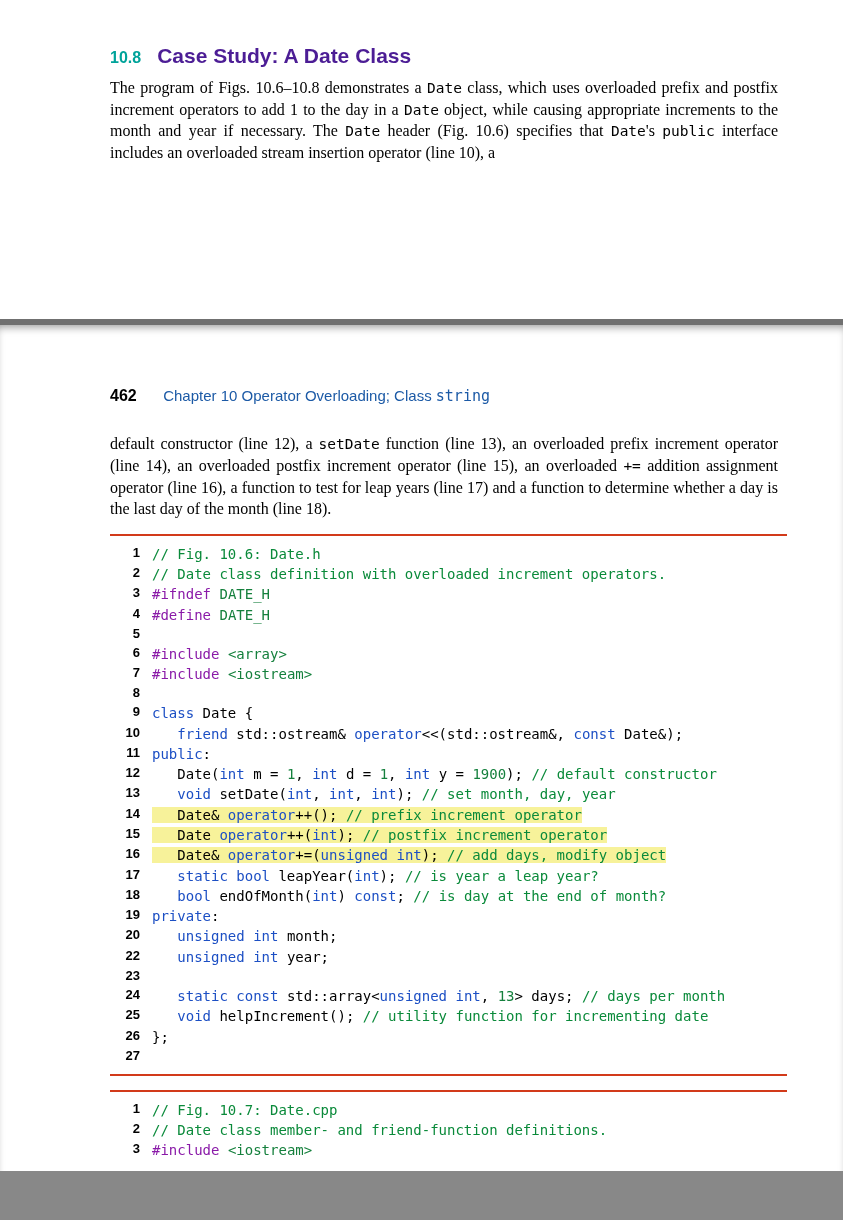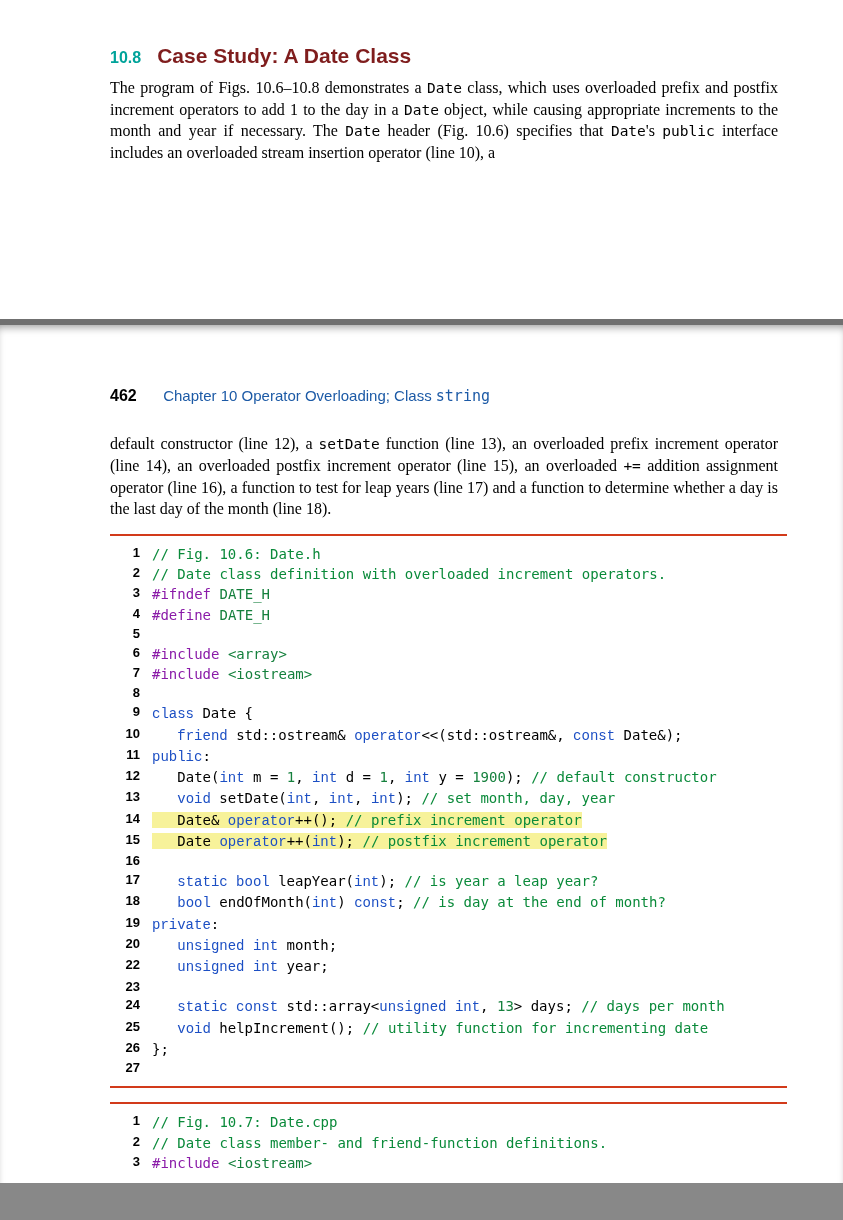--- a/index.html
+++ b/index.html
@@ -2,34 +2,34 @@
 <html><head>
 <meta charset="utf-8">
 <style>
   html,body{margin:0;padding:0;background:#888;}
   body{font-family:Georgia,'Times New Roman',serif;color:#000;}
   .sheet{background:#fff;margin:0 auto;width:843px;box-sizing:border-box;}
   .page{padding:34px 56px 10px 110px;}
   .page+.page{border-top:6px solid #707070;box-shadow:inset 0 6px 8px -4px rgba(0,0,0,.4);}
   .gap{height:140px;background:#fff;}
   .sec-num{font-family:Arial,Helvetica,sans-serif;font-weight:700;color:#00a39a;font-size:16px;margin-right:8px;}
-  .sec-title{font-family:Arial,Helvetica,sans-serif;font-weight:700;color:#7f1d1d;font-size:21px;}
+  .sec-title{font-family:Arial,Helvetica,sans-serif;font-weight:700;color:#4c1d95;font-size:21px;}
   h1.section{margin:0 0 6px 0;}
   p.body{font-size:16px;line-height:1.35;margin:0 9px 6px 0;text-align:justify;}
   .mono{font-family:'Lucida Console',Consolas,monospace;font-size:14.5px;}
   .header-line{margin:0 0 28px 0;font-family:Arial,Helvetica,sans-serif;}
   .pg-num{font-weight:700;font-size:16px;color:#000;}
   .chap{color:#1c5aa6;font-size:15px;margin-left:22px;}
   .chap .mono{font-size:15px;}
   .code-block{border-top:2.5px solid #d23a1a;border-bottom:2.5px solid #d23a1a;padding:8px 0 8px 0;margin:14px 0 4px 0;font-family:'Lucida Console',Consolas,monospace;font-size:14px;line-height:1.45;}
   .code-line{display:flex;white-space:pre;}
   .ln{width:30px;text-align:right;font-weight:700;font-family:Arial,Helvetica,sans-serif;font-size:13px;color:#000;flex-shrink:0;padding-right:12px;}
   .cg{color:#0a8a3a;} 
   .cp{color:#8a1aa8;} 
-  .cb{color:#1c4fc4;font-family:Liberation Mono, monospace;} 
+  .cb{color:#1c4fc4;} 
   .cn{color:#15803d;} 
   .ct{color:#000;}
   .hl{background:#f7f29a;display:inline;}
   .fig-cap{font-size:15px;margin:4px 0 18px 0;}
   .fig-cap .fl{font-family:Arial,Helvetica,sans-serif;font-weight:700;color:#d23a1a;}
   .page2{padding-top:62px;}
 </style>
 </head>
 <body>
 
@@ -67,21 +67,21 @@
         <div class="code-line"><span class="ln">6</span><span><span class="cp">#include</span><span class="ct"> </span><span class="cn">&lt;array&gt;</span></span></div>
         <div class="code-line"><span class="ln">7</span><span><span class="cp">#include</span><span class="ct"> </span><span class="cn">&lt;iostream&gt;</span></span></div>
         <div class="code-line"><span class="ln">8</span><span></span></div>
         <div class="code-line"><span class="ln">9</span><span><span class="cb">class</span><span class="ct"> Date {</span></span></div>
         <div class="code-line"><span class="ln">10</span><span><span class="ct">   </span><span class="cb">friend</span><span class="ct"> std::ostream&amp; </span><span class="cb">operator</span><span class="ct">&lt;&lt;(std::ostream&amp;, </span><span class="cb">const</span><span class="ct"> Date&amp;);</span></span></div>
         <div class="code-line"><span class="ln">11</span><span><span class="cb">public</span><span class="ct">:</span></span></div>
         <div class="code-line"><span class="ln">12</span><span><span class="ct">   Date(</span><span class="cb">int</span><span class="ct"> m = </span><span class="cn">1</span><span class="ct">, </span><span class="cb">int</span><span class="ct"> d = </span><span class="cn">1</span><span class="ct">, </span><span class="cb">int</span><span class="ct"> y = </span><span class="cn">1900</span><span class="ct">); </span><span class="cg">// default constructor</span></span></div>
         <div class="code-line"><span class="ln">13</span><span><span class="ct">   </span><span class="cb">void</span><span class="ct"> setDate(</span><span class="cb">int</span><span class="ct">, </span><span class="cb">int</span><span class="ct">, </span><span class="cb">int</span><span class="ct">); </span><span class="cg">// set month, day, year</span></span></div>
         <div class="code-line"><span class="ln">14</span><span><span class="hl"><span class="ct">   Date&amp; </span><span class="cb">operator</span><span class="ct">++(); </span><span class="cg">// prefix increment operator</span></span></span></div>
         <div class="code-line"><span class="ln">15</span><span><span class="hl"><span class="ct">   Date </span><span class="cb">operator</span><span class="ct">++(</span><span class="cb">int</span><span class="ct">); </span><span class="cg">// postfix increment operator</span></span></span></div>
-        <div class="code-line"><span class="ln">16</span></div>
+        <div class="code-line"><span class="ln">16</span><span><span class="hl"><span class="ct">   Date&amp; </span><span class="cb">operator</span><span class="ct">+=(</span><span class="cb">unsigned int</span><span class="ct">); </span><span class="cg">// add days, modify object</span></span></span></div>
         <div class="code-line"><span class="ln">17</span><span><span class="ct">   </span><span class="cb">static bool</span><span class="ct"> leapYear(</span><span class="cb">int</span><span class="ct">); </span><span class="cg">// is year a leap year?</span></span></div>
         <div class="code-line"><span class="ln">18</span><span><span class="ct">   </span><span class="cb">bool</span><span class="ct"> endOfMonth(</span><span class="cb">int</span><span class="ct">) </span><span class="cb">const</span><span class="ct">; </span><span class="cg">// is day at the end of month?</span></span></div>
         <div class="code-line"><span class="ln">19</span><span><span class="cb">private</span><span class="ct">:</span></span></div>
         <div class="code-line"><span class="ln">20</span><span><span class="ct">   </span><span class="cb">unsigned int</span><span class="ct"> month;</span></span></div>
         <div class="code-line"><span class="ln">22</span><span><span class="ct">   </span><span class="cb">unsigned int</span><span class="ct"> year;</span></span></div>
         <div class="code-line"><span class="ln">23</span><span></span></div>
         <div class="code-line"><span class="ln">24</span><span><span class="ct">   </span><span class="cb">static const</span><span class="ct"> std::array&lt;</span><span class="cb">unsigned int</span><span class="ct">, </span><span class="cn">13</span><span class="ct">&gt; days; </span><span class="cg">// days per month</span></span></div>
         <div class="code-line"><span class="ln">25</span><span><span class="ct">   </span><span class="cb">void</span><span class="ct"> helpIncrement(); </span><span class="cg">// utility function for incrementing date</span></span></div>
         <div class="code-line"><span class="ln">26</span><span><span class="ct">};</span></span></div>
         <div class="code-line"><span class="ln">27</span><span></span></div>

